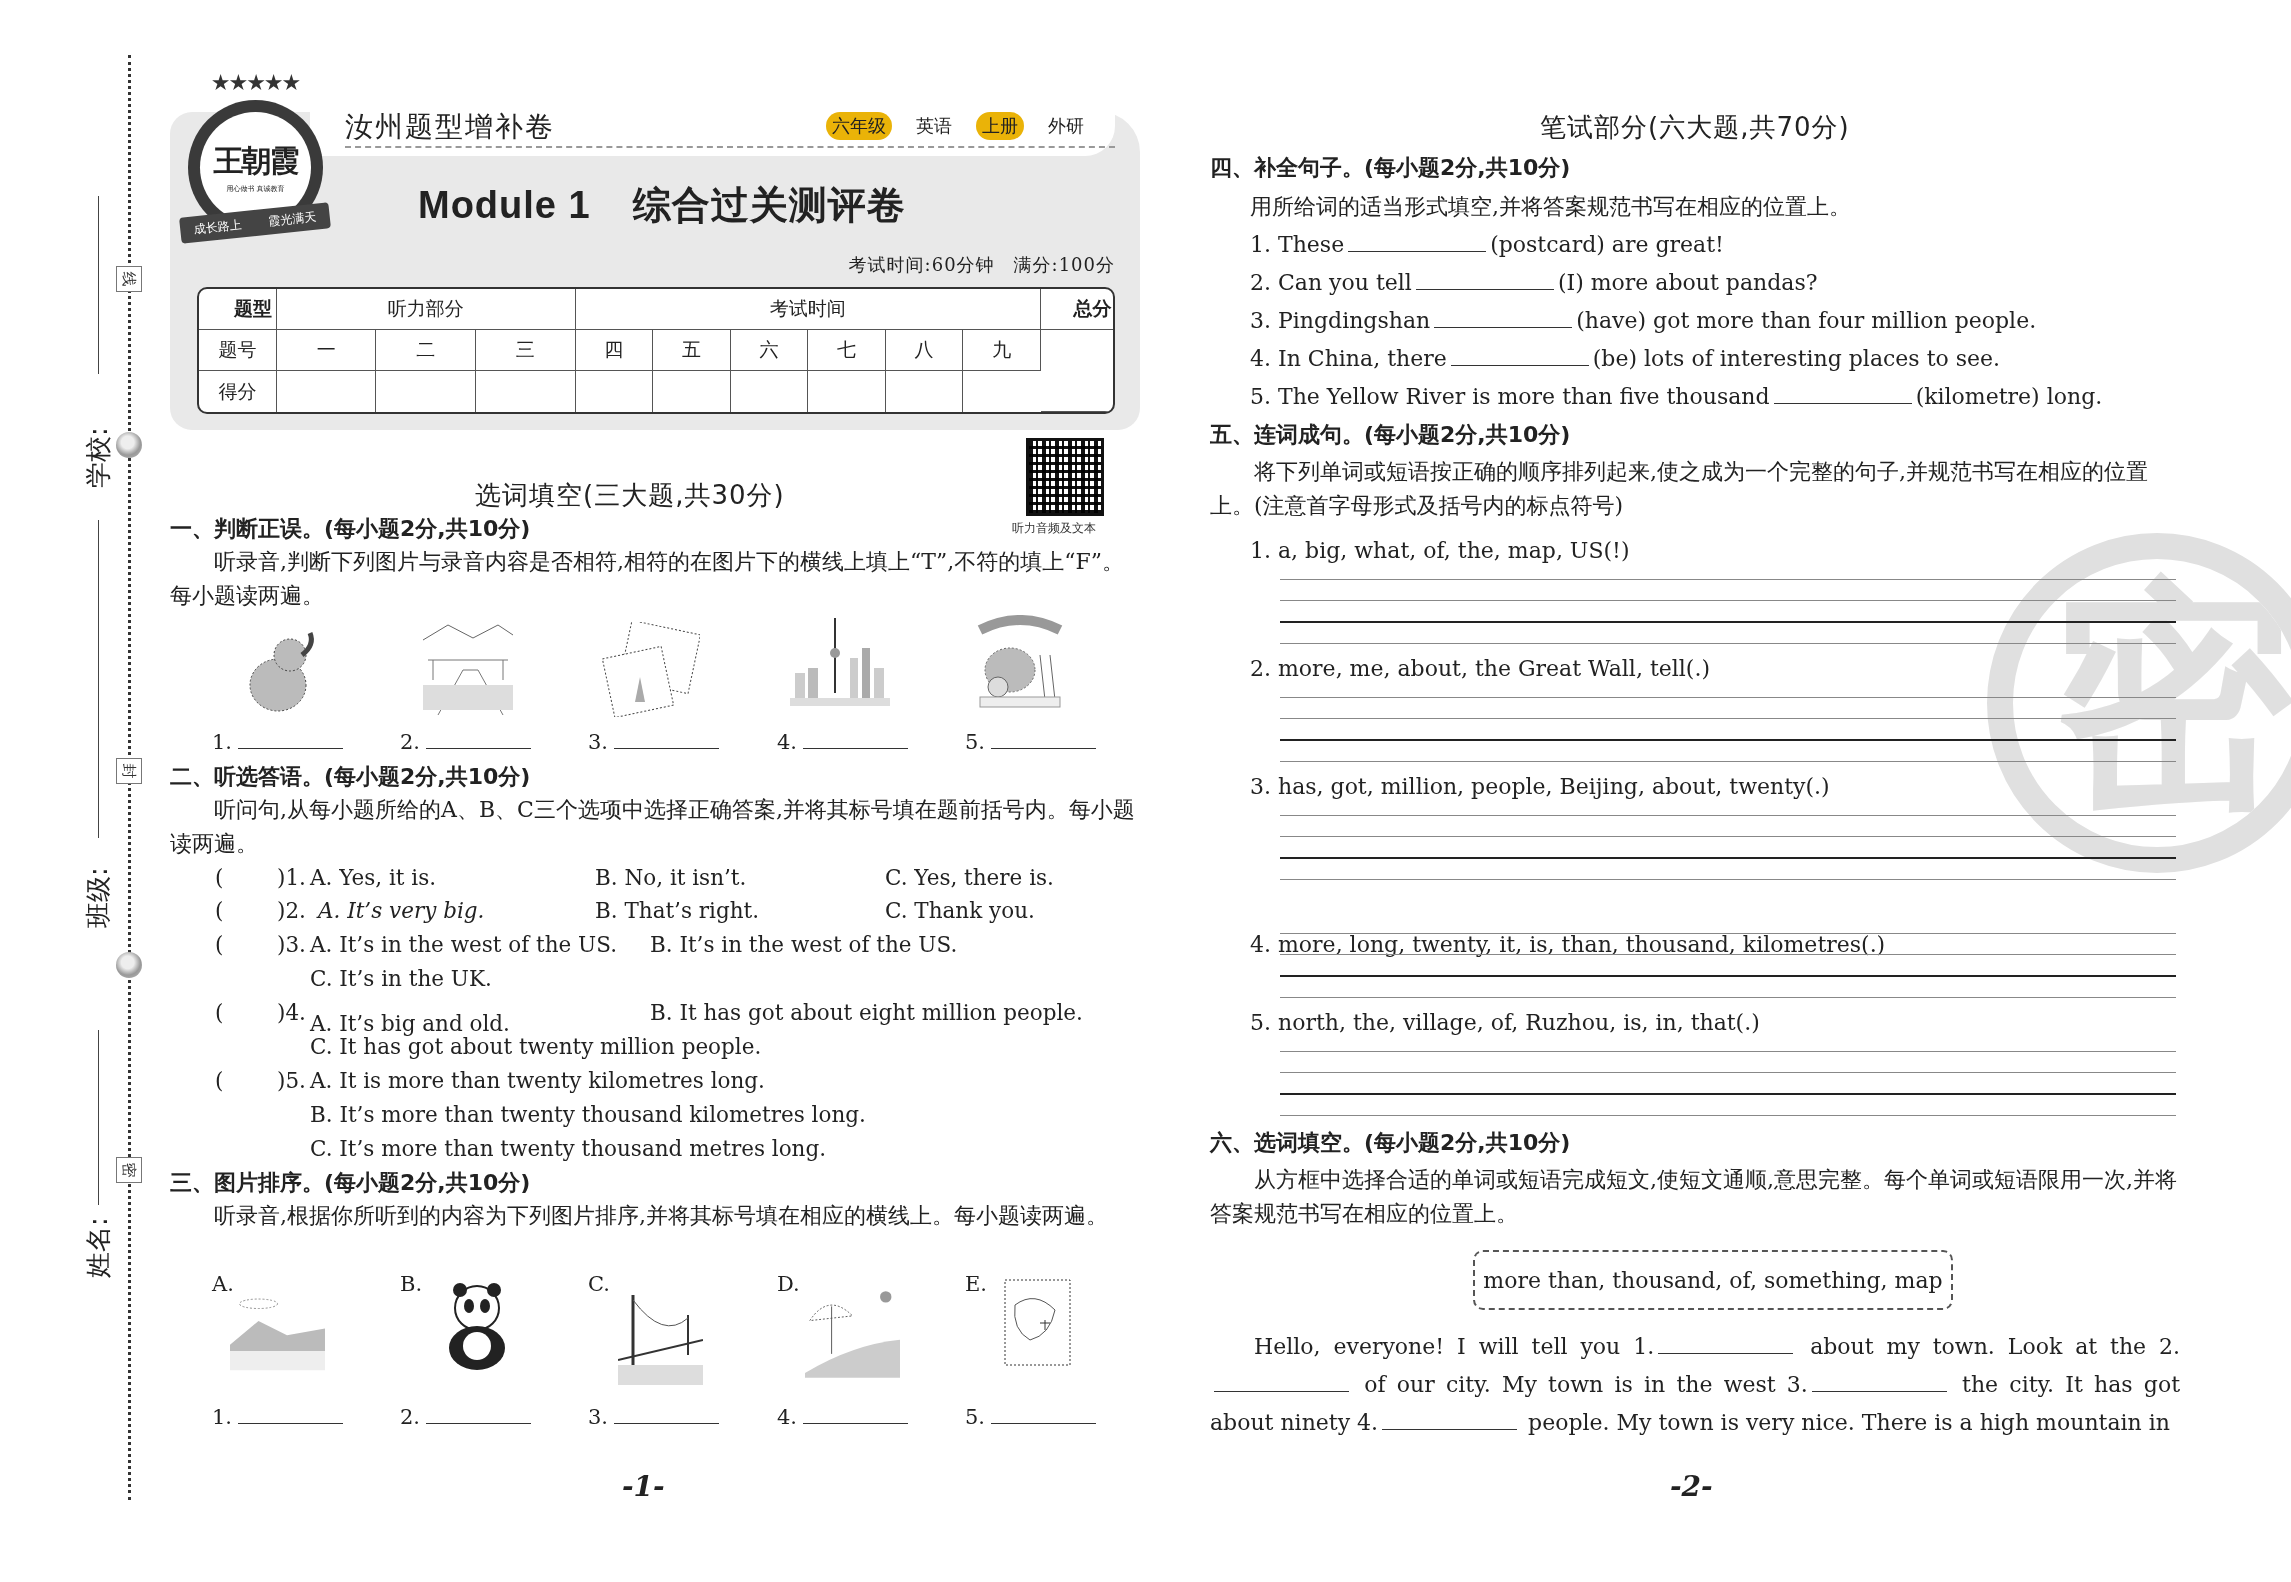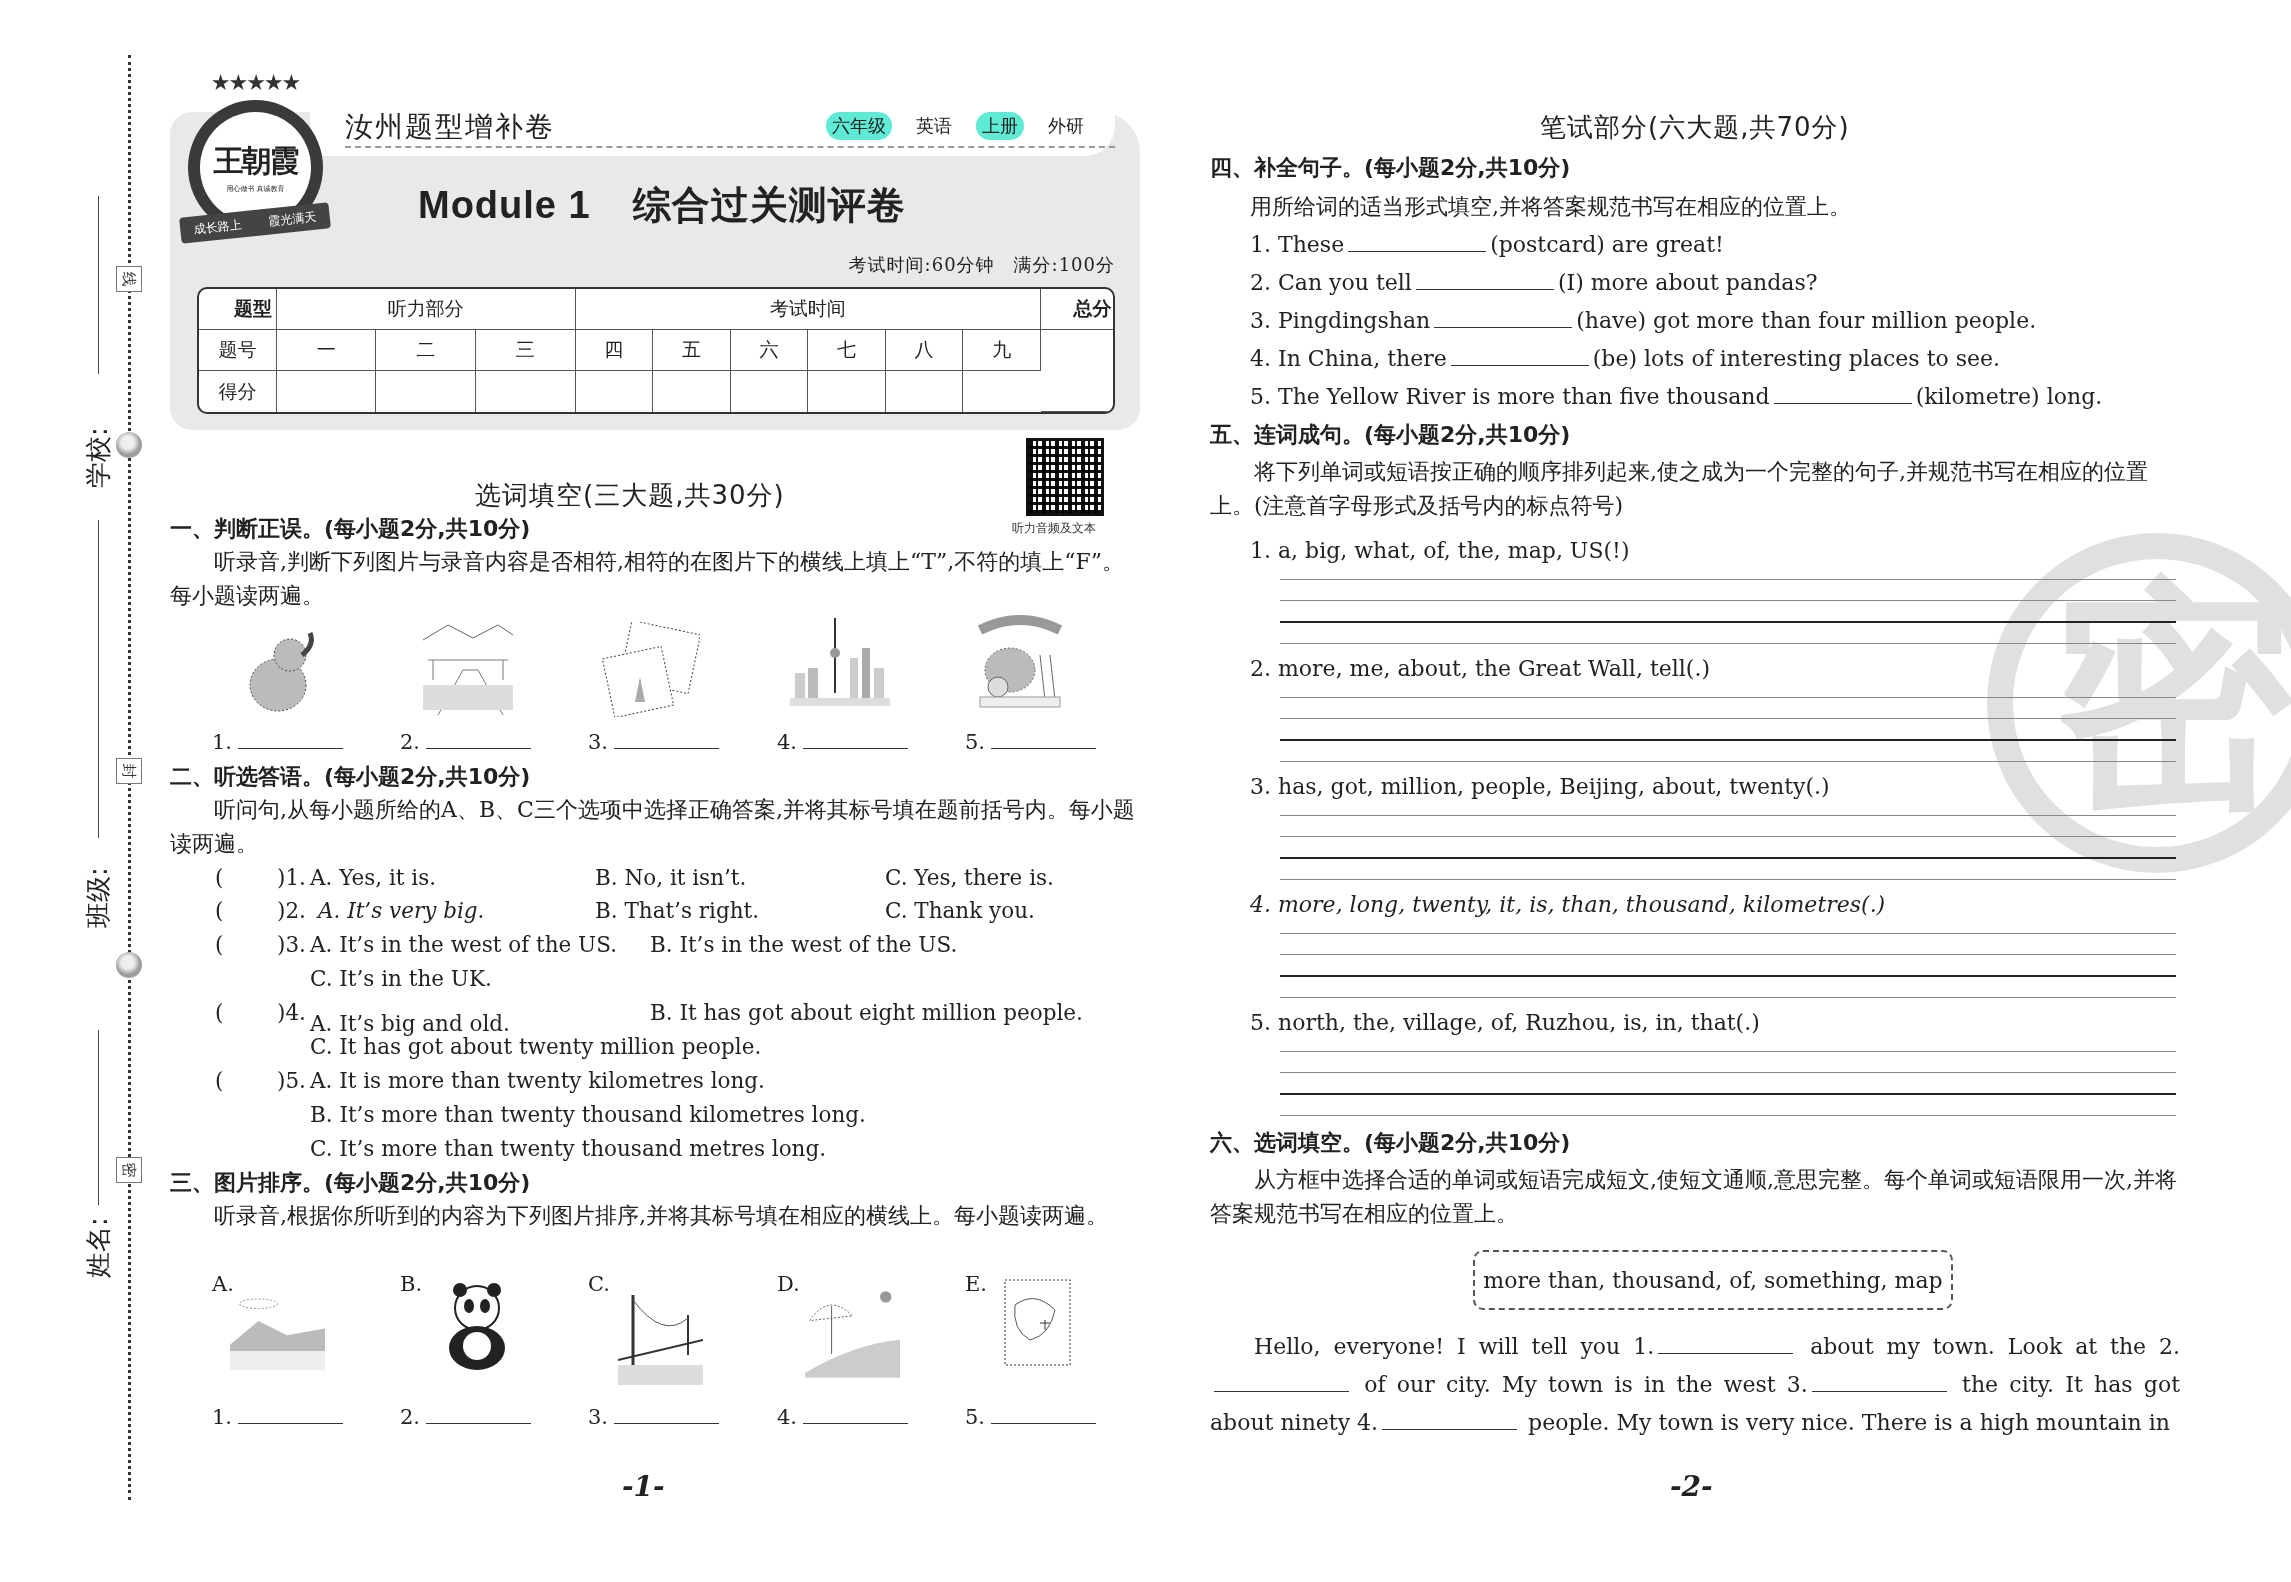--- a/index.html
+++ b/index.html
@@ -14,21 +14,21 @@
   .margin-label { position: absolute; left: 68px; font-size: 26px; transform: rotate(-90deg); transform-origin: center; white-space: nowrap; color: #222; font-family: "DejaVu Sans", sans-serif; }
   .margin-rule { position: absolute; left: 98px; width: 0; border-left: 1.5px solid #444; }
 
   
   .page1 { position: absolute; left: 170px; top: 0; width: 975px; height: 1582px; }
   .header-card { position: absolute; left: 0; top: 112px; width: 970px; height: 318px; background: #e9e9e9; border-radius: 22px 40px 22px 22px; }
   .header-tab { position: absolute; left: 140px; top: 100px; width: 805px; height: 56px; background: #fff; border-radius: 0 0 30px 0; }
   .series-title { position: absolute; left: 175px; top: 108px; font-size: 28px; letter-spacing: 2px; font-family: Liberation Serif, serif; }
   .meta-tags { position: absolute; right: 55px; top: 112px; display: flex; gap: 18px; font-size: 18px; font-family: "DejaVu Sans", sans-serif; }
   .meta-tags span { padding: 2px 6px; }
-  .meta-tags .pill { background: #5eead4; border-radius: 14px; }
+  .meta-tags .pill { background: #eab308; border-radius: 14px; }
   .dash-rule { position: absolute; left: 175px; top: 146px; width: 770px; border-top: 2px dashed #999; }
   .exam-title { position: absolute; left: 248px; top: 180px; font-size: 38px; font-weight: bold; font-family: Liberation Sans, sans-serif; letter-spacing: 1px; }
   .exam-title .gap { display: inline-block; width: 42px; }
   .exam-meta { position: absolute; right: 30px; top: 253px; font-size: 18px; letter-spacing: 1px; }
 
   .logo { position: absolute; left: 10px; top: 68px; width: 150px; height: 175px; }
   .logo-ring { position: absolute; left: 8px; top: 32px; width: 135px; height: 135px; border-radius: 50%; background: #3a3a3a; }
   .logo-inner { position: absolute; left: 20px; top: 44px; width: 111px; height: 111px; border-radius: 50%; background: #fff; display: flex; flex-direction: column; align-items: center; justify-content: center; }
   .logo-name { font-size: 30px; font-weight: bold; font-family: "DejaVu Serif", serif; letter-spacing: -2px; }
   .logo-sub { font-size: 7px; margin-top: 2px; }
@@ -329,21 +329,21 @@
       <div></div>
       <div></div>
     </div>
   <div class="fill-row" style="left:45px;top:774px;">3. has, got, million, people, Beijing, about, twenty(.)</div>
   <div class="write-lines" style="top:794px;">
       <div></div>
       <div></div>
       <div></div>
       <div></div>
     </div>
-  <div class="fill-row" style="left:45px;top:892px;font-style:italic;">4. more, long, twenty, it, is, than, thousand, kilometres(.)</div>
+  <div class="fill-row" style="left:45px;top:932px;">4. more, long, twenty, it, is, than, thousand, kilometres(.)</div>
   <div class="write-lines" style="top:912px;">
       <div></div>
       <div></div>
       <div></div>
       <div></div>
     </div>
   <div class="fill-row" style="left:45px;top:1010px;">5. north, the, village, of, Ruzhou, is, in, that(.)</div>
   <div class="write-lines" style="top:1030px;">
       <div></div>
       <div></div>

